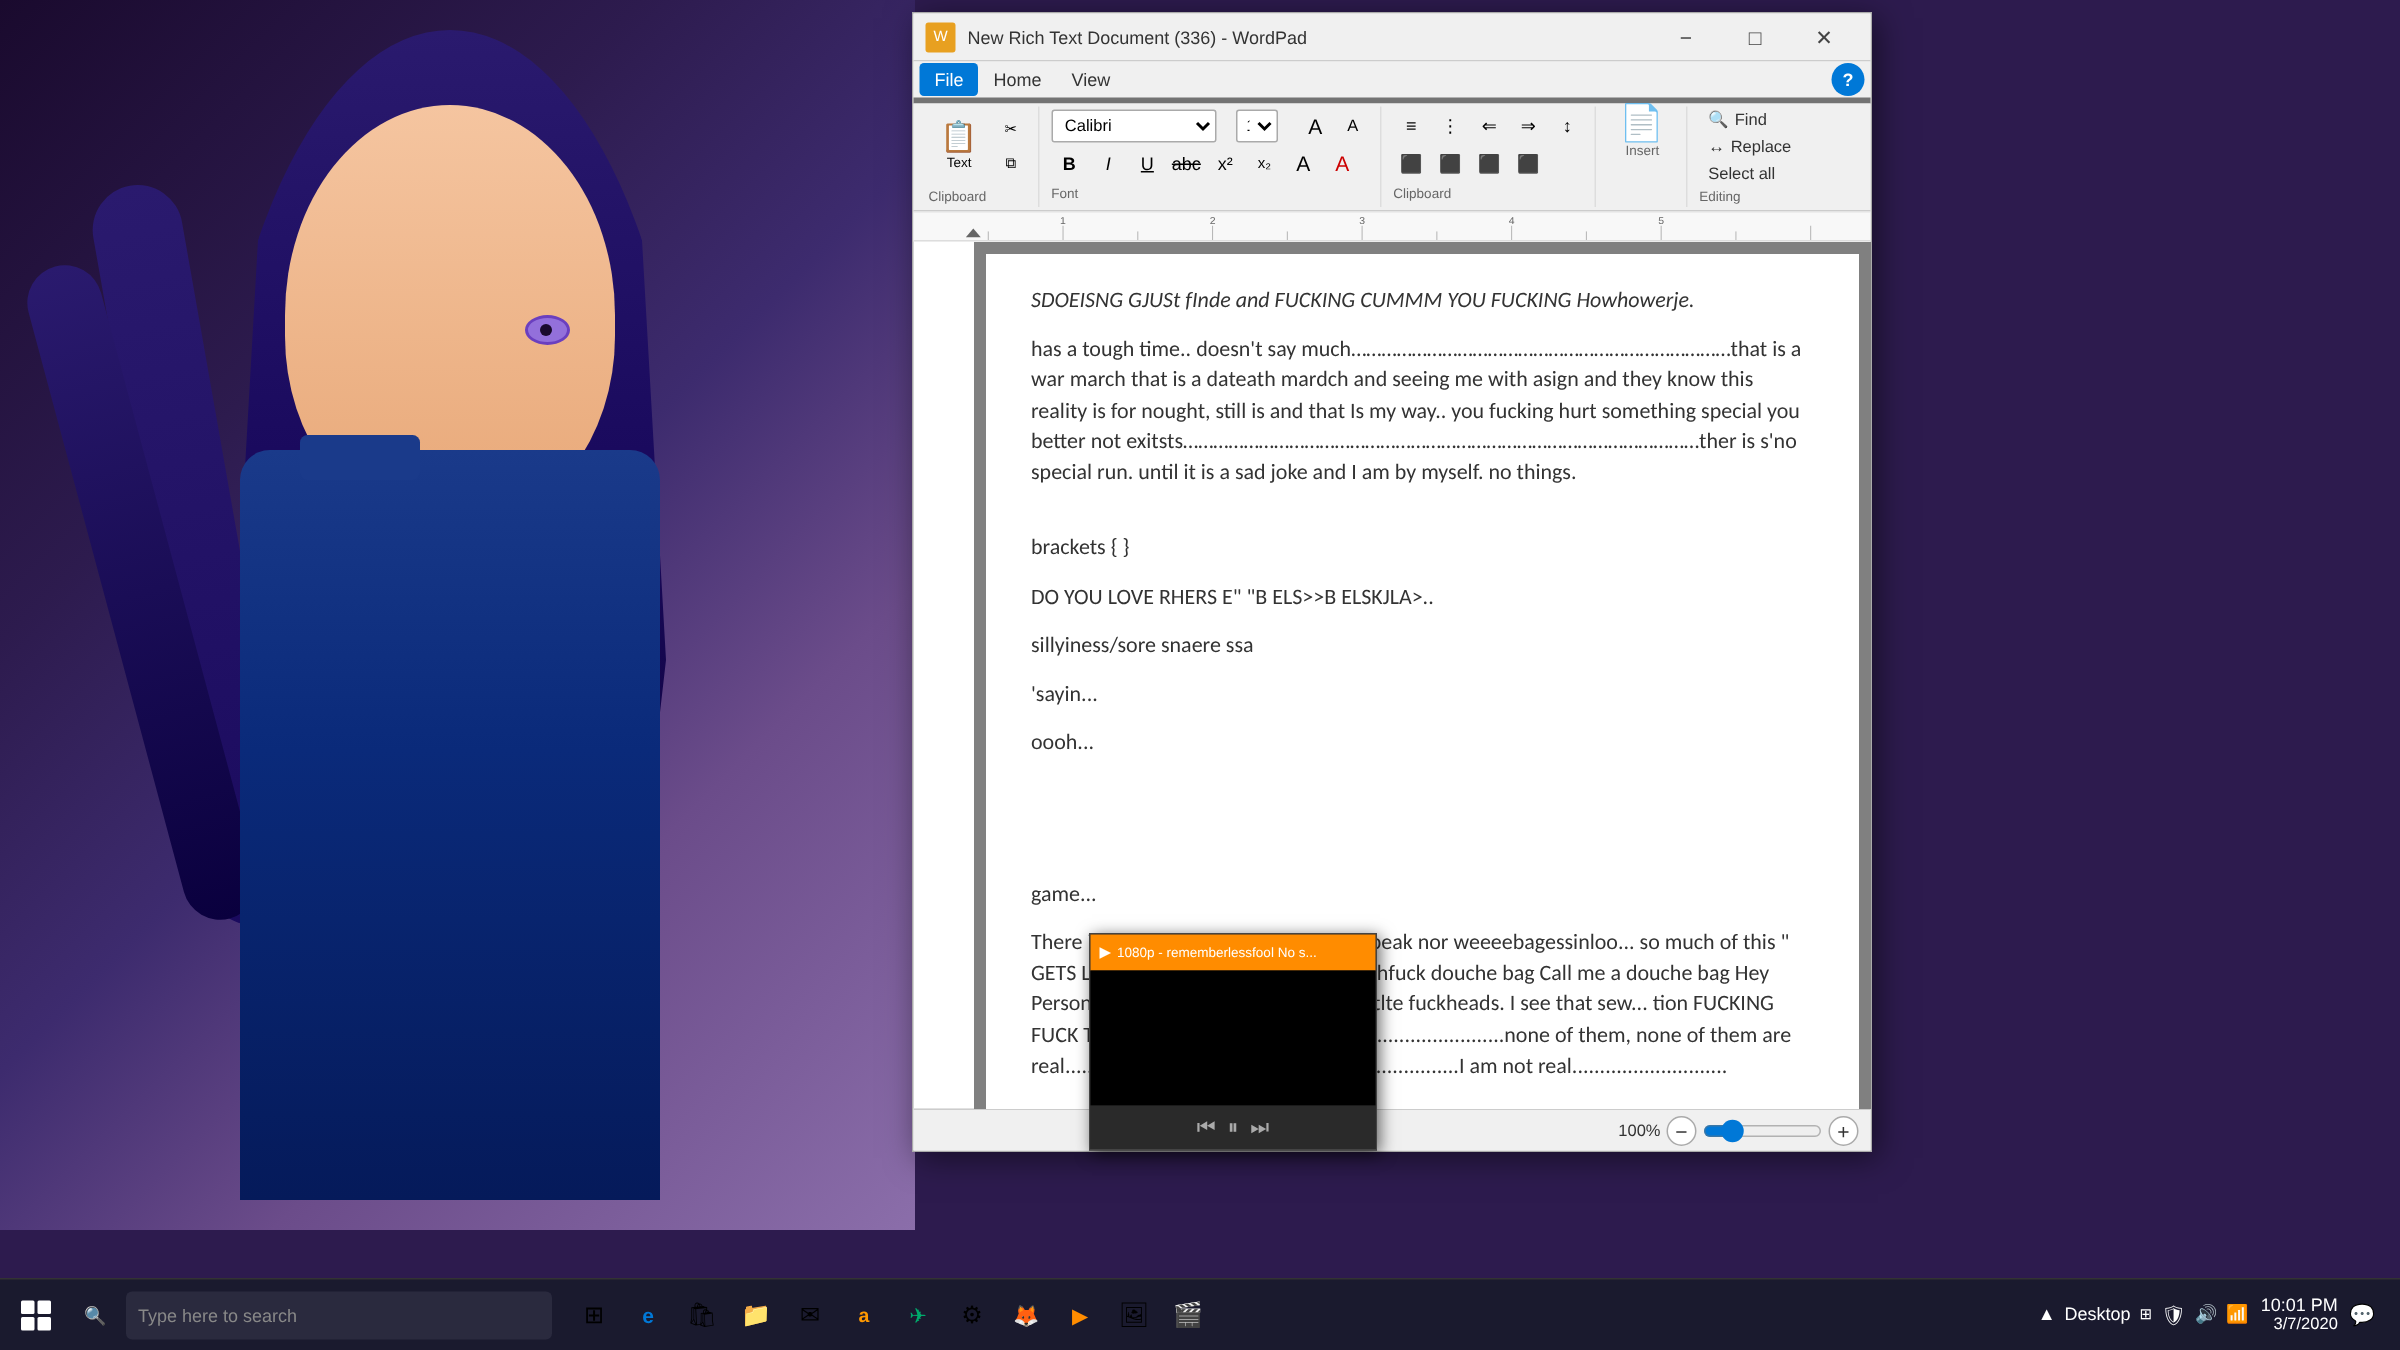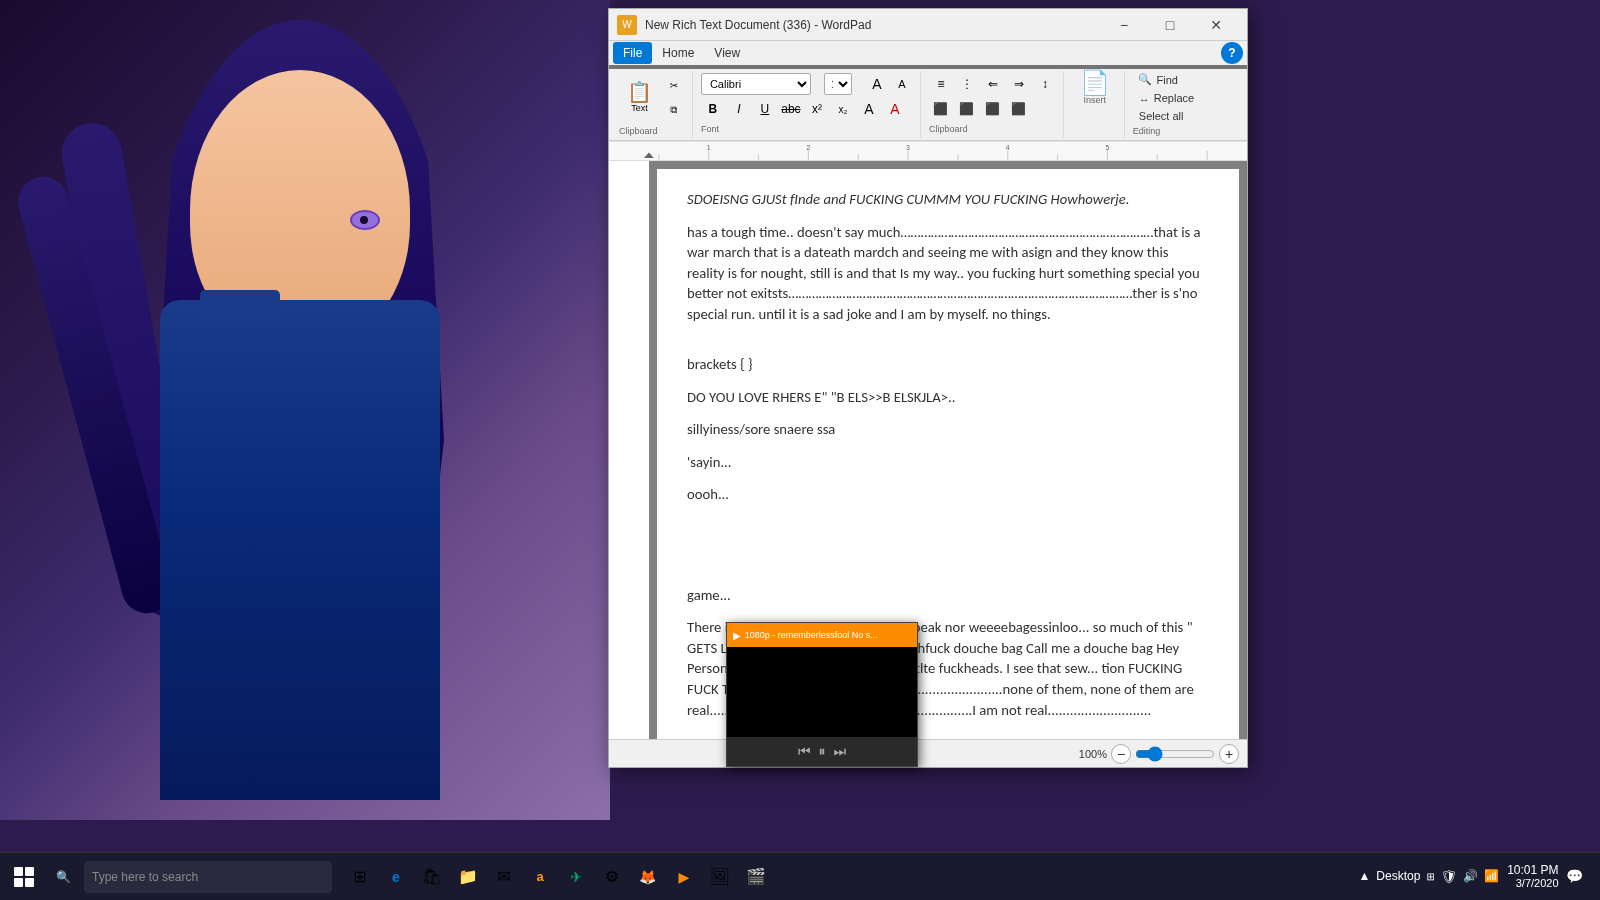--- a/index.html
+++ b/index.html
@@ -125,21 +125,21 @@
       background: transparent;
       cursor: pointer;
     }
     .start-icon {
       width: 20px; height: 20px;
       display: grid; grid-template-columns: 1fr 1fr; gap: 2px;
     }
     .start-icon div { background: white; border-radius: 1px; }
 
     .search-bar {
-      width: 248px; height: 32px;
+      width: 284px; height: 32px;
       background: #2a2a3e;
       border-radius: 4px;
       margin: 0 4px;
       display: flex; align-items: center;
       padding: 0 8px;
       color: #888;
       font-size: 12px;
     }
 
     .taskbar-icons {

